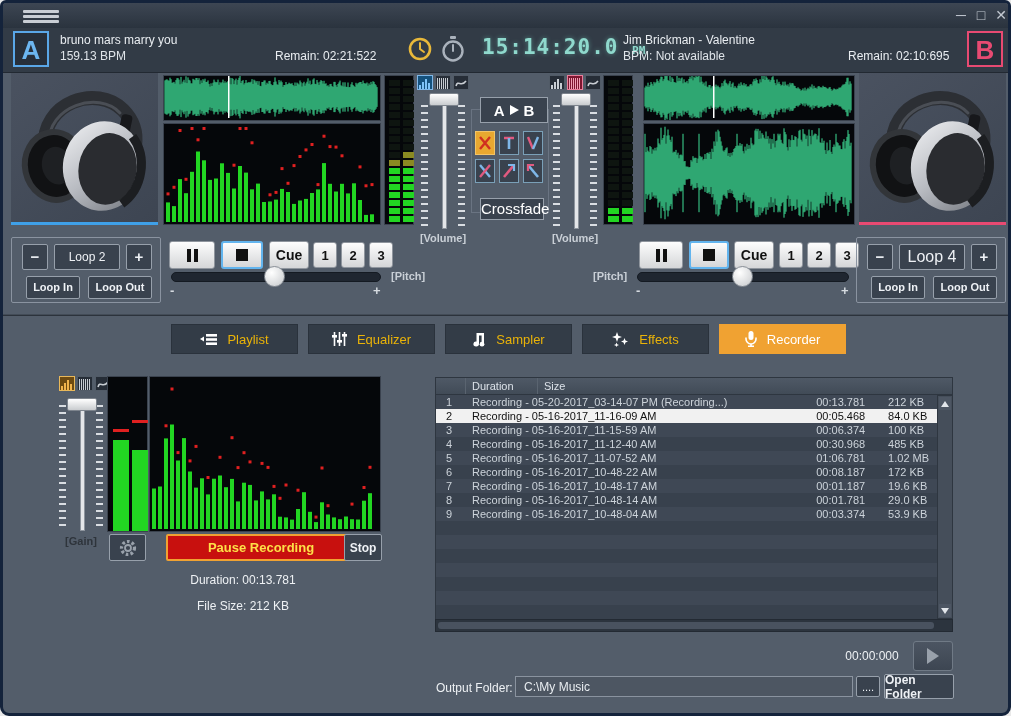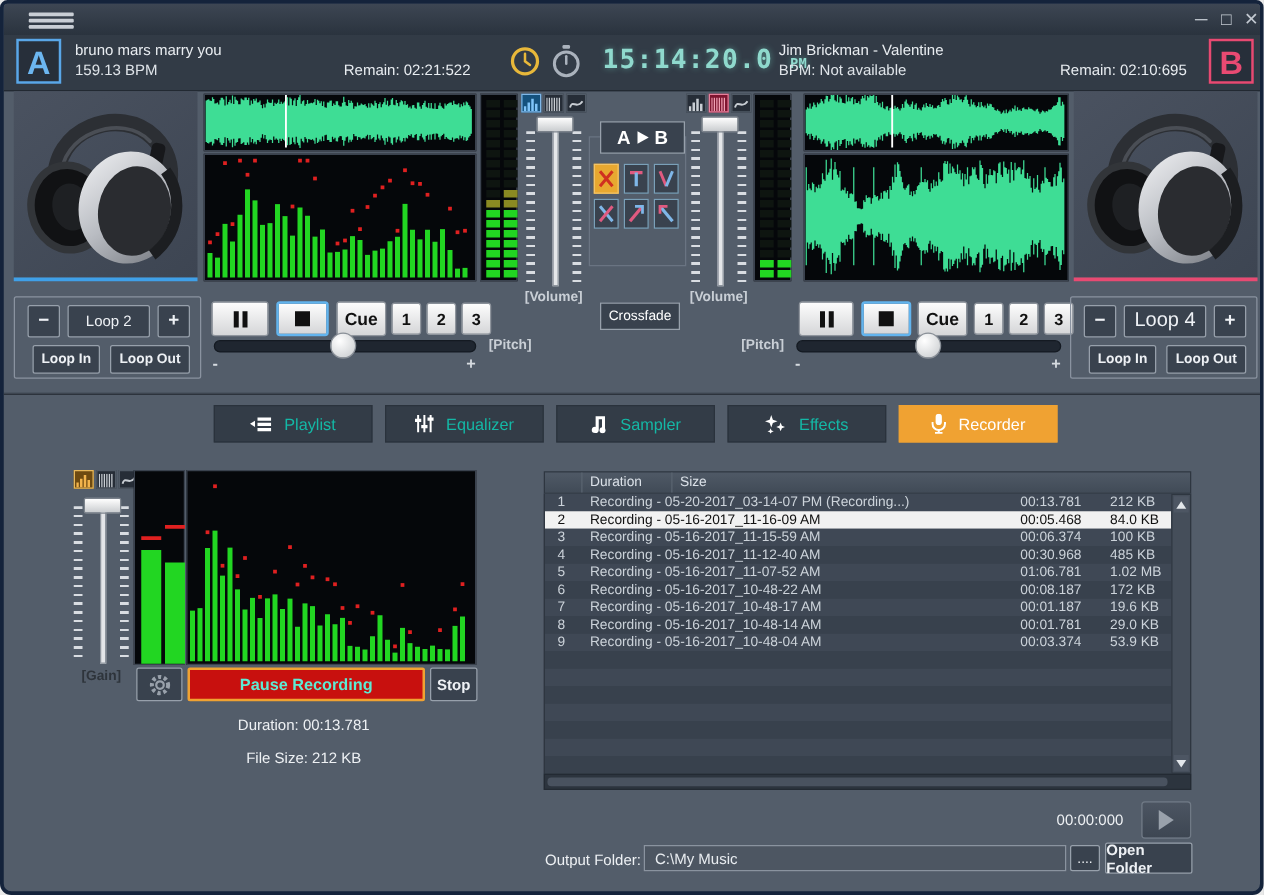--- a/index.html
+++ b/index.html
@@ -49,47 +49,47 @@
   .xf-outline{left:468px;top:106px;width:76px;height:102px;border:1px solid #6a7482;}
   .ab-btn{left:477px;top:94px;width:68px;height:26px;background:#39424e;border:1px solid #97a0ab;
           box-sizing:border-box;display:flex;align-items:center;justify-content:center;gap:5px;
           font-weight:bold;font-size:15px;color:#fff;cursor:pointer;}
   .ab-arrow{width:0;height:0;border-left:9px solid #fff;border-top:5px solid transparent;border-bottom:5px solid transparent;}
   .xf-grid{left:472px;top:128px;width:70px;display:flex;flex-wrap:wrap;gap:4px;}
   .xf-btn{width:20px;height:24px;background:#39424e;border:1px solid #7aa0b8;box-sizing:border-box;cursor:pointer;
           display:flex;align-items:center;justify-content:center;}
   .xf-btn.sel{background:#e8a830;border-color:#f2c468;}
   .xf-label{left:477px;top:195px;width:64px;height:22px;background:#39424e;border:1px solid #97a0ab;box-sizing:border-box;
-            text-align:center;line-height:20px;font-size:11px;color:#fff;margin-top:44px;}
+            text-align:center;line-height:20px;font-size:15px;color:#fff;}
   
   .loop-panel{top:234px;width:150px;height:66px;border:1px solid #8a93a0;border-radius:2px;box-sizing:border-box;}
   .loop-btn{position:absolute;background:#39424e;border:1px solid #97a0ab;border-radius:2px;box-sizing:border-box;
             color:#eef1f5;text-align:center;cursor:pointer;}
   
   .btn-light{background:linear-gradient(#fdfdfd,#d5d6d8);border:1px solid #8f959d;border-radius:3px;
              box-sizing:border-box;color:#111;display:flex;align-items:center;justify-content:center;cursor:pointer;}
   .btn-light.sel{border:2px solid #62b4ee;}
   .pause-glyph{display:flex;gap:3px;}
   .pause-glyph div{width:4px;height:13px;background:#111;}
   .stop-glyph{width:12px;height:12px;background:#111;}
   .digit{font-weight:bold;font-size:13px;}
   .cue-label{font-weight:bold;font-size:14px;}
   
   .htrack{height:10px;background:#1f2630;border:1px solid #141a22;border-radius:5px;box-sizing:border-box;cursor:pointer;}
   .hhandle{position:absolute;width:21px;height:21px;border-radius:50%;top:-7px;cursor:grab;
            background:radial-gradient(circle at 35% 30%,#ffffff,#c6c9cc);border:1px solid #8a9098;box-sizing:border-box;}
   .pm{font-size:13px;font-weight:bold;color:#d6dbe0;}
   
   .tab{top:321px;width:127px;height:30px;background:#333c47;display:flex;align-items:center;justify-content:center;
-       gap:10px;font-size:13px;color:#14b8a6;cursor:pointer;border:1px solid #2a323c;box-sizing:border-box;}
+       gap:10px;font-size:13px;color:#eab308;cursor:pointer;border:1px solid #2a323c;box-sizing:border-box;}
   .tab.active{background:#f0a232;border-color:#f0a232;font-weight:normal;color:#fff;}
   
   .rec-btn-dark{background:#39424e;border:1px solid #97a0ab;border-radius:2px;box-sizing:border-box;color:#eef1f5;
                 display:flex;align-items:center;justify-content:center;cursor:pointer;}
-  .pause-rec{background:#c8100e;border:2px solid #f0a232;color:#5eead4;font-weight:bold;font-size:13px;}
+  .pause-rec{background:#c8100e;border:2px solid #f0a232;color:#fde047;font-weight:bold;font-size:13px;margin-left:16px;}
   .rec-text{font-size:12px;color:#eef1f4;text-align:center;}
   
   .tbl-header{left:432px;top:374px;width:518px;height:18px;display:flex;
               background:linear-gradient(#4f5966,#414b57);border:1px solid #2e3640;box-sizing:border-box;}
   .th{font-size:11px;color:#dbe1e8;line-height:16px;padding-left:6px;border-right:1px solid #5a6470;box-sizing:border-box;cursor:pointer;}
   .tbl-body{left:432px;top:392px;width:502px;height:224px;background:#39424e;overflow:hidden;border-left:1px solid #2e3640;box-sizing:border-box;}
   .trow{display:flex;height:14px;line-height:14px;font-size:11px;color:#ccd3da;cursor:pointer;}
   .trow.odd{background:#3f4855;}
   .trow.even{background:#38414d;}
   .trow.selected{background:#f1f1f1;color:#111;}

